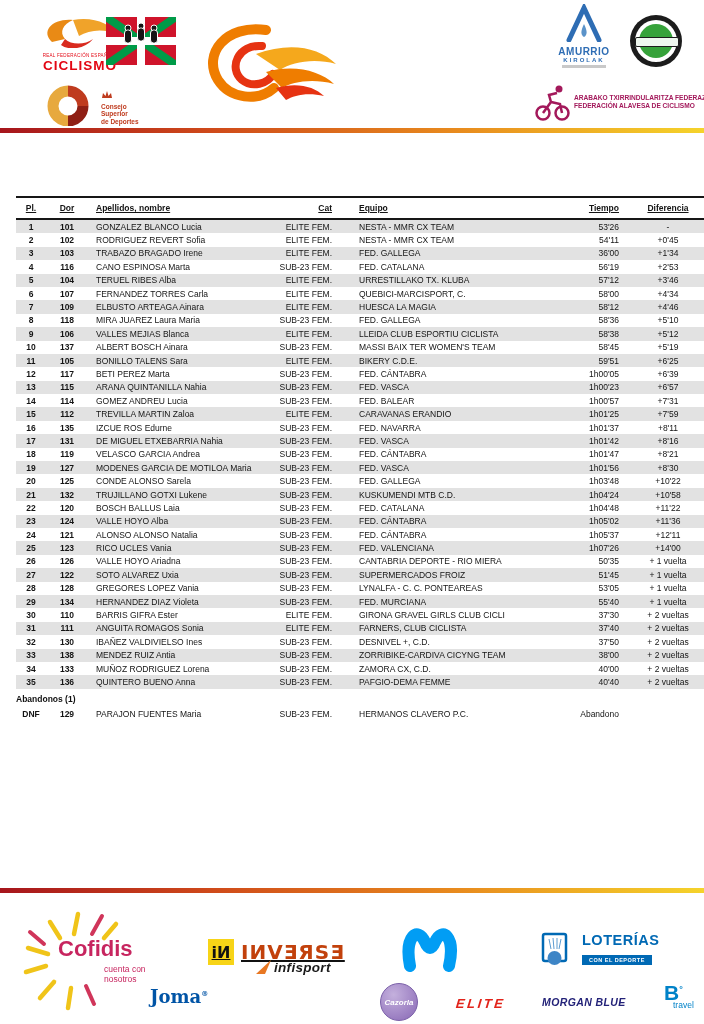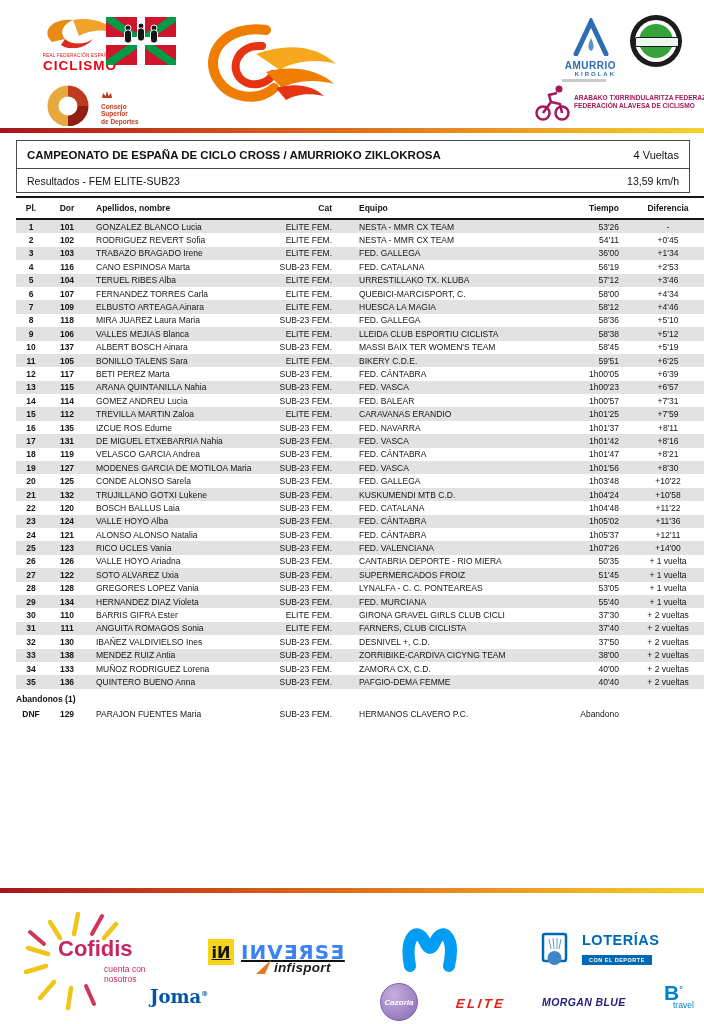--- a/index.html
+++ b/index.html
@@ -13,21 +13,21 @@
   .rfec-name{font-size:13.5px;font-weight:bold;color:#e30613;letter-spacing:1px;}
   .basque{left:106px;top:17px;}
   .csd{left:40px;top:84px;display:flex;align-items:center;gap:7px;}
   .csd-text{font-size:6.5px;line-height:7.5px;color:#bf3b1e;font-weight:bold;}
   .flame{left:196px;top:20px;}
   .event-title{left:346px;top:28px;width:180px;}
   .event-t1,.event-t2{font-size:24px;font-weight:bold;color:#3d3d3b;line-height:23px;letter-spacing:.5px;}
   .event-line{height:3px;width:170px;margin:7px 0 8px 0;
               background:linear-gradient(90deg,#d2232a,#ef7d00 55%,#f5d327);}
   .event-sub{font-size:17px;font-weight:bold;color:#8a8b8d;letter-spacing:3px;}
-  .amurrio{left:552px;top:18px;width:64px;text-align:right;}
+  .amurrio{left:552px;top:4px;width:64px;text-align:center;}
   .amurrio-name{font-size:10px;font-weight:bold;color:#2e6db4;letter-spacing:.5px;}
   .amurrio-sub{font-size:6px;font-weight:bold;color:#2e6db4;letter-spacing:2px;}
   .amurrio-muni{width:44px;height:3px;background:#c9c9c9;margin:2px auto 0;}
   .greenbadge{left:630px;top:15px;width:52px;height:52px;border-radius:50%;
               background:#1c1c1c;display:flex;align-items:center;justify-content:center;}
   .greenbadge .inner{width:42px;height:42px;border-radius:50%;background:#fff;
               display:flex;align-items:center;justify-content:center;}
   .greenbadge .core{width:34px;height:34px;border-radius:50%;background:#36a23a;position:relative;}
   .greenbadge .band{position:absolute;left:-4px;top:13px;width:42px;height:8px;background:#eef7ee;
               border-radius:2px;border:1px solid #1c1c1c;}
@@ -47,42 +47,42 @@
   .titlerow .t{font-size:11.5px;font-weight:bold;}
   .titlerow .r{font-size:11px;}
   .subtitlerow{display:flex;justify-content:space-between;align-items:center;height:23px;padding:0 10px;}
   .subtitlerow .t{font-size:10.5px;}
   .subtitlerow .r{font-size:10.5px;}
 
   
   .results{position:absolute;left:16px;top:196px;width:678px;}
   table{border-collapse:collapse;table-layout:fixed;width:678px;font-size:8.5px;color:#141414;}
   thead th{height:18px;border-top:2px solid #161616;border-bottom:2px solid #161616;
-           font-size:8.5px;vertical-align:middle;}
+           font-size:8.5px;vertical-align:middle;text-decoration:underline;}
   tbody td{height:13.4px;padding-top:0;padding-bottom:0;white-space:nowrap;overflow:hidden;vertical-align:middle;}
   tbody.striped tr:nth-child(odd){background:#e2e2e2;}
   .c0{width:28px;text-align:center;font-weight:bold;}
   .c1{width:40px;text-align:center;font-weight:bold;}
   .c2{width:168px;text-align:left;padding-left:8px;}
   .c3{width:66px;text-align:right;padding-right:5px;}
   .c4{width:194px;text-align:left;padding-left:22px;}
   .c5{width:64px;text-align:right;padding-right:9px;}
   .c6{width:78px;text-align:center;}
   .abandonos-label{margin-top:5px;height:13px;font-size:8.5px;font-weight:bold;}
   .dnf-table{margin-top:1px;}
 
   
   .sp{position:absolute;}
   .sp-cofidis{left:16px;top:908px;width:165px;height:105px;}
   .cofidis-name{position:absolute;left:42px;top:28px;font-size:22px;font-weight:bold;color:#c7255f;}
   .cofidis-tag{position:absolute;left:88px;top:57px;font-size:8.5px;line-height:9.5px;color:#c7255f;}
   .sp-inverse{left:208px;top:939px;display:flex;align-items:center;gap:7px;text-decoration:underline;}
   .inverse-box{width:26px;height:26px;background:#f7d417;color:#111;font-weight:bold;font-size:16px;
                display:flex;align-items:center;justify-content:center;font-family:"DejaVu Sans",sans-serif;}
-  .inverse-name{font-size:20px;font-weight:bold;letter-spacing:1px;color:#3b82f6;
+  .inverse-name{font-size:20px;font-weight:bold;letter-spacing:1px;color:#c2410c;
                 font-family:"DejaVu Sans",sans-serif;}
   .sp-movistar{left:398px;top:914px;}
   .sp-loterias{left:540px;top:932px;display:flex;align-items:flex-start;gap:12px;}
   .loterias-name{font-size:14.5px;font-weight:bold;color:#0069b4;letter-spacing:.5px;}
   .loterias-badge{display:inline-block;margin-top:2px;background:#0069b4;color:#fff;font-size:5.5px;
                   font-weight:bold;padding:2px 7px;letter-spacing:.5px;}
   .sp-joma{left:150px;top:986px;font-family:"DejaVu Serif",serif;font-weight:bold;font-size:18px;
            color:#0054a6;}
   .sp-joma sup{font-size:7px;}
   .sp-infisport{left:256px;top:960px;display:flex;align-items:center;gap:2px;}
@@ -190,30 +190,20 @@
       <circle cx="25" cy="7" r="3.5" fill="#a3195b"></circle>
     </svg>
     <div class="arabako-text">
       <div>ARABAKO TXIRRINDULARITZA FEDERAZIOA</div>
       <div>FEDERACIÓN ALAVESA DE CICLISMO</div>
     </div>
   </div>
 
   <div class="gradbar top"></div>
 
-  <div class="titlebox">
-    <div class="titlerow">
-      <span class="t">CAMPEONATO DE ESPAÑA DE CICLO CROSS / AMURRIOKO ZIKLOKROSA</span>
-      <span class="r">4 Vueltas</span>
-    </div>
-    <div class="subtitlerow">
-      <span class="t">Resultados - FEM ELITE-SUB23</span>
-      <span class="r">13,59 km/h</span>
-    </div>
-  </div>
 
   <div class="results">
     <table>
       <thead>
           <tr>
             <th class="c0">Pl.</th>
             <th class="c1">Dor</th>
             <th class="c2">Apellidos, nombre</th>
             <th class="c3">Cat</th>
             <th class="c4">Equipo</th>

